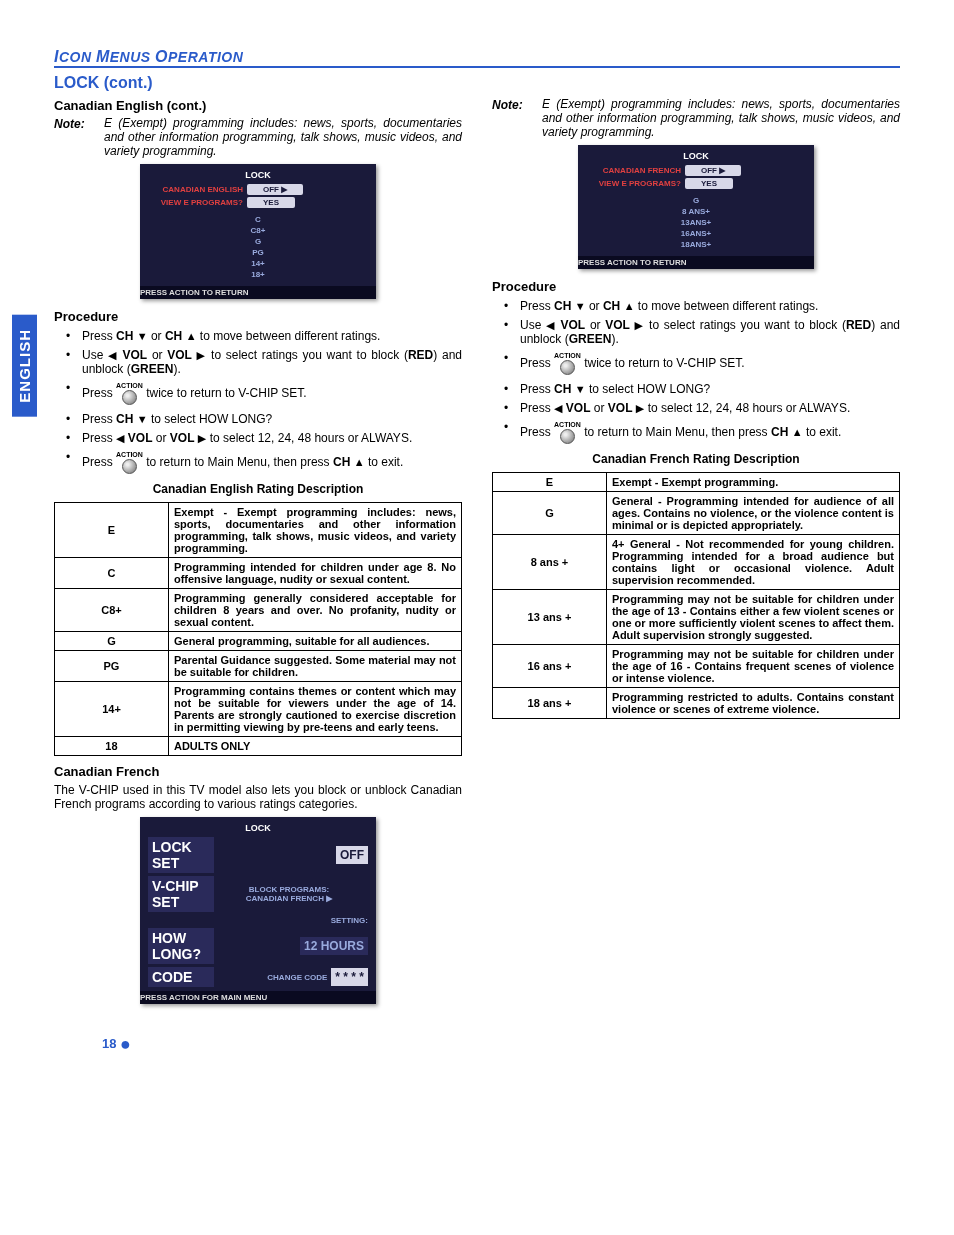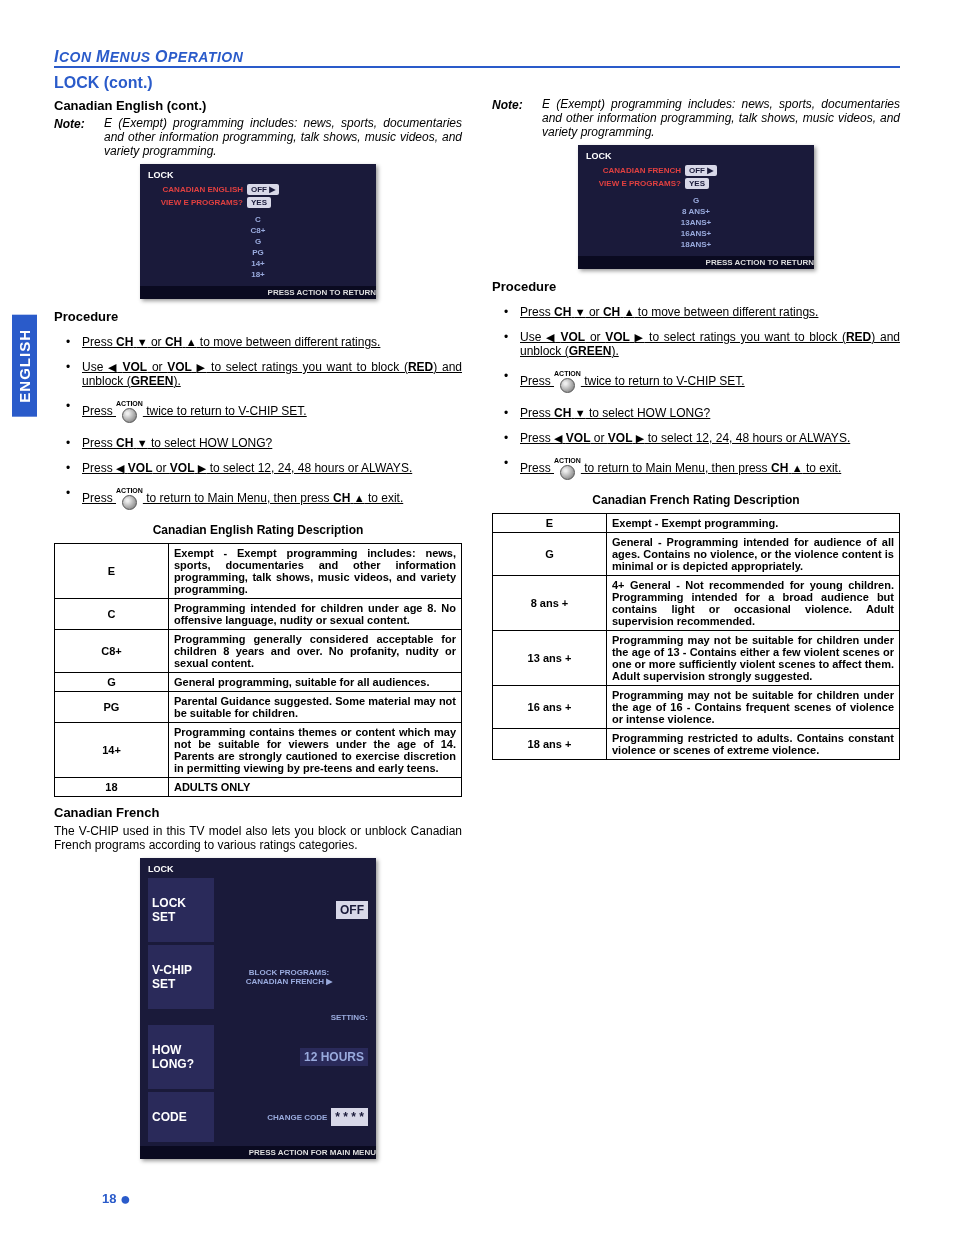--- a/index.html
+++ b/index.html
@@ -60,23 +60,22 @@
     transform: rotate(180deg);
     letter-spacing: 1px;
   }
   ul.proc {
     list-style: none;
     padding-left: 28px;
     margin: 4px 0;
   }
   ul.proc li {
     position: relative;
-    margin: 11px 0;
+    margin: 5px 0;
     text-align: justify;
-    text-decoration: underline;
   }
   ul.proc li::before {
     content: "•";
     position: absolute;
     left: -16px;
   }
   .btn-icon {
     display: inline-block;
     vertical-align: middle;
     text-align: center;
@@ -127,30 +126,30 @@
   .osd {
     width: 220px;
     margin: 6px auto 10px auto;
     background: #1a1a3a;
     color: #fff;
     font-size: 8px;
     font-weight: bold;
     padding: 6px 8px 2px 8px;
     box-shadow: 2px 2px 4px rgba(0,0,0,.4);
   }
-  .osd .title { color:#fff; font-size:9px; margin-bottom:4px;}
+  .osd .title { text-align:center; color:#fff; font-size:9px; margin-bottom:4px;}
   .osd .row { display:flex; align-items:center; margin:2px 0; }
   .osd .lbl-red { color:#e04040; flex:0 0 95px; text-align:right; padding-right:4px;}
-  .osd .pill { background:#d8d8e8; color:#1a1a3a; padding:1px 4px; border-radius:2px; font-size:8px;}
+  .osd .pill { background:#d8d8e8; color:#1a1a3a; padding:1px 16px; border-radius:2px; font-size:8px;}
   .osd .list { text-align:center; color:#9ad; line-height:11px; margin:6px 0;}
   .osd .list span{display:block;}
-  .osd .foot { text-align:right; color:#ddd; background:#0a0a20; margin:4px -8px -2px -8px; padding:2px 0;}
+  .osd .foot { text-align:left; color:#ddd; background:#0a0a20; margin:4px -8px -2px -8px; padding:2px 0;}
   .osd .sec-title { color:#9ad; text-align:right; margin:4px 0 1px 0; font-size:8px;}
   .osd2 .cell { display:flex; margin:3px 0; align-items:center;}
-  .osd2 .lab { background:#2a2a5a; color:#fff; padding:18px 4px; flex:0 0 58px; font-size:12px;}
+  .osd2 .lab { background:#2a2a5a; color:#fff; padding:2px 4px; flex:0 0 58px; font-size:14px;}
   .osd2 .mid { flex:1; text-align:right; padding-right:4px; color:#9ad; font-size:8px;}
   .osd2 .val { background:#2a2a5a; color:#9ad; padding:2px 4px; font-size:12px;}
   .page-foot {
     margin-top: 20px;
     font-weight: bold;
     color: #2a5bca;
     font-size: 13px;
     margin-left: 48px;
   }
   .page-foot .dot { font-size:18px; vertical-align:-2px; }

